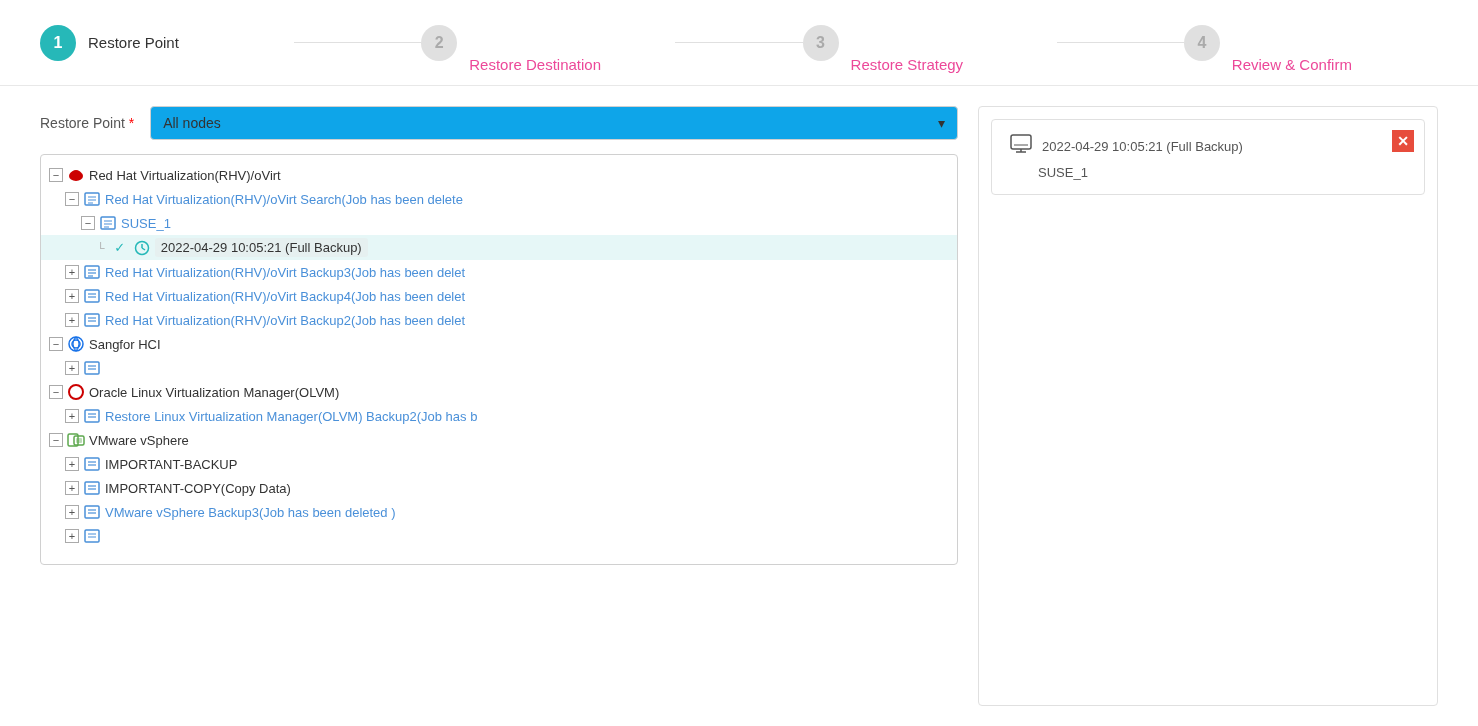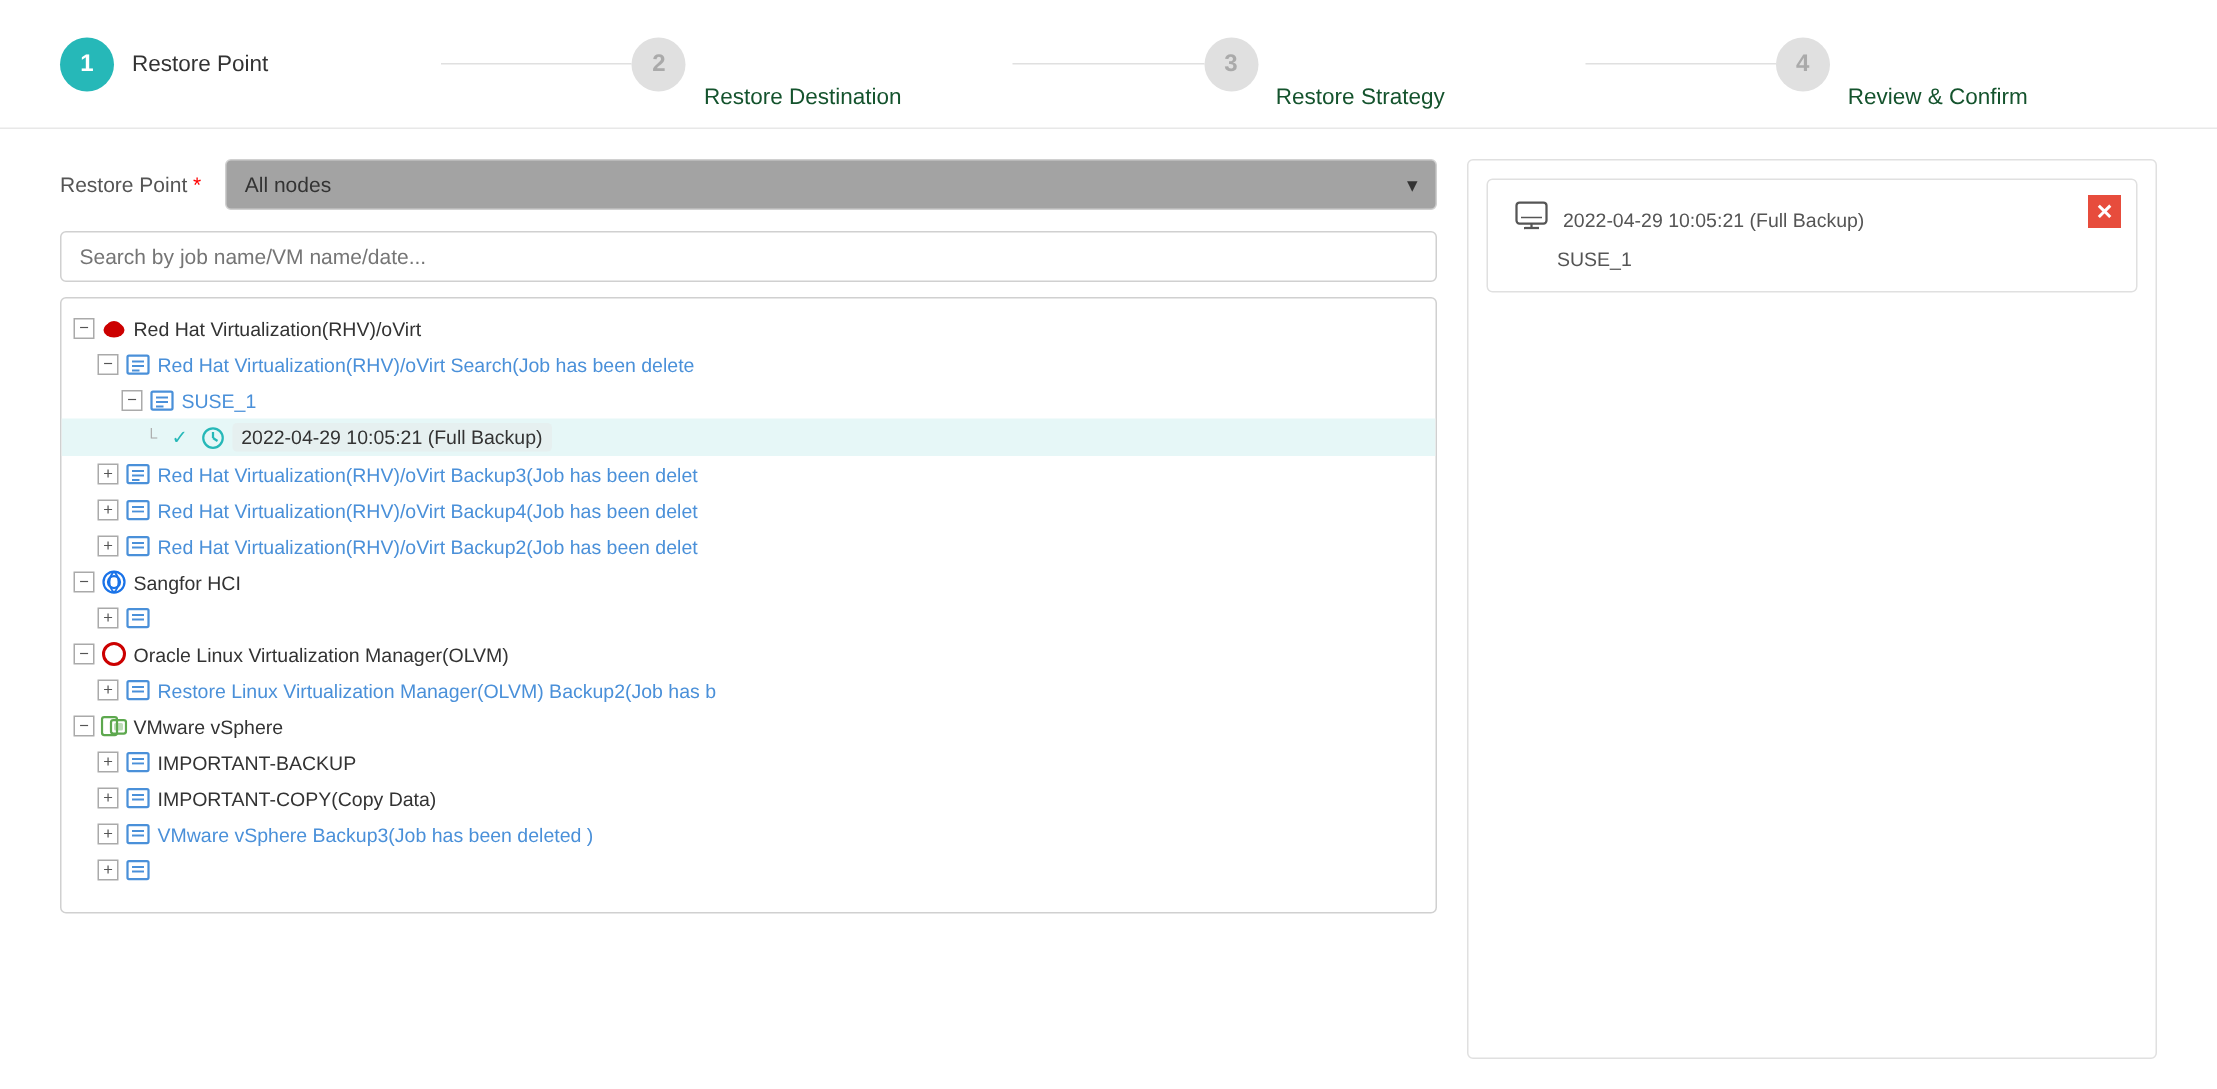--- a/index.html
+++ b/index.html
@@ -46,21 +46,21 @@
     .step-label {
       font-size: 15px;
     }
 
     .step-label.active {
       color: #333;
       font-weight: 500;
     }
 
     .step-label.inactive {
-      color: #14532d;
+      color: #ec4899;
       margin-top: 44px;
     }
 
     .step-divider {
       flex: 0.5;
       height: 1px;
       background: #e0e0e0;
     }
 
     .main-content {
@@ -102,21 +102,21 @@
       flex: 1;
       border: 1px solid #d0d0d0;
       border-radius: 4px;
       padding: 8px 12px;
       font-size: 14px;
       color: #333;
       display: flex;
       align-items: center;
       justify-content: space-between;
       cursor: pointer;
-      background: #a3a3a3;
+      background: #0ea5e9;
     }
 
     .search-box {
       width: 100%;
       border: 1px solid #d0d0d0;
       border-radius: 4px;
       padding: 8px 12px;
       font-size: 14px;
       color: #aaa;
       margin-bottom: 10px;
@@ -314,21 +314,20 @@
       <span class="restore-point-label">
         <span>Restore Point</span>
         <span class="required-star"> *</span>
       </span>
       <div class="dropdown-select">
         <span>All nodes</span>
         <span>▾</span>
       </div>
     </div>
 
-    <input class="search-box" type="text" placeholder="Search by job name/VM name/date..." style="">
 
     <div class="tree-container">
 
       <div class="tree-node indent-1">
         <span class="expand-btn">−</span>
         <span class="node-icon rhv-icon">
 
           <svg width="18" height="18" viewBox="0 0 18 18">
             <ellipse cx="9" cy="10" rx="7" ry="5" fill="#cc0000"></ellipse>
             <ellipse cx="9" cy="8" rx="5" ry="4" fill="#cc0000"></ellipse>

